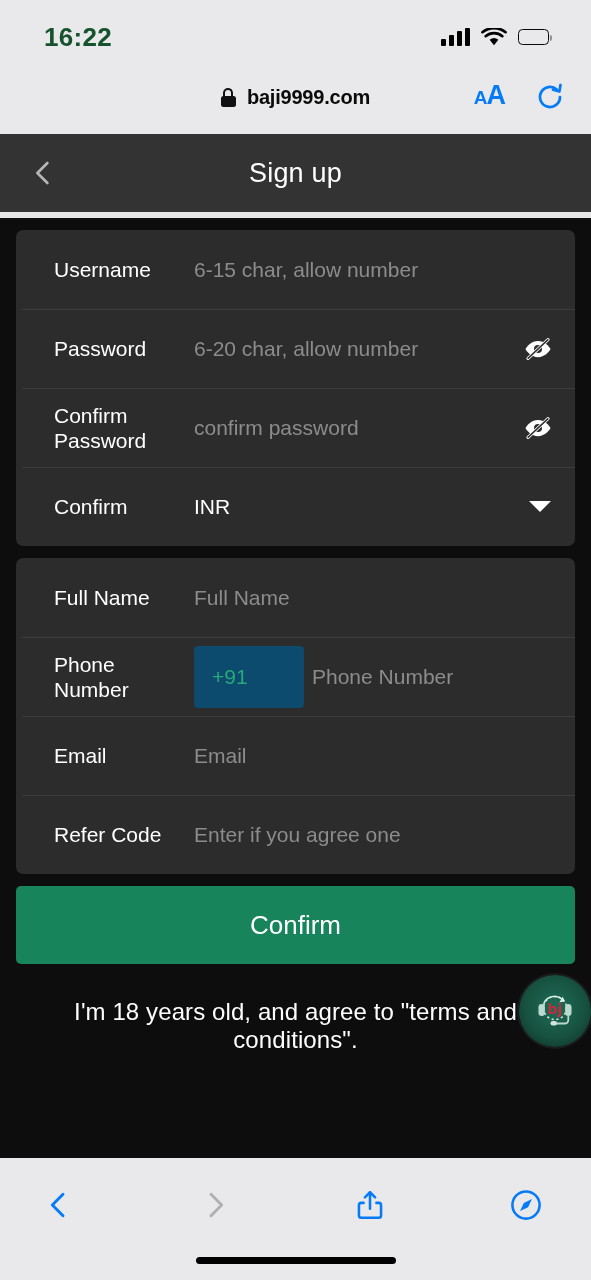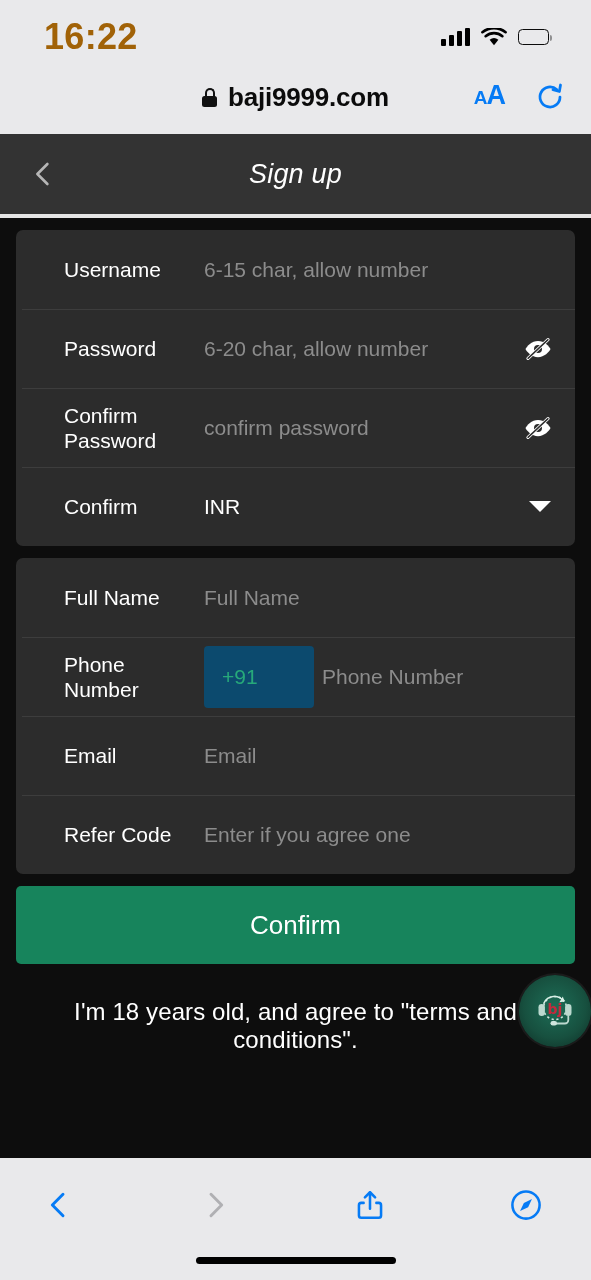--- a/index.html
+++ b/index.html
@@ -9,54 +9,54 @@
     font-family:"Liberation Sans","DejaVu Sans",sans-serif;
     -webkit-font-smoothing:antialiased;
     overflow:hidden;
   }
   .phone { width:591px; height:1280px; position:relative; display:flex; flex-direction:column; }
 
   
   .safari-top { background:#e9e9eb; height:134px; flex:0 0 auto; position:relative; }
   .statusbar { height:60px; display:flex; align-items:center; justify-content:space-between;
                padding:14px 42px 0 44px; }
-  .clock { font-size:36px; font-weight:600; color:#a16207; letter-spacing:.3px; }
+  .clock { font-size:26px; font-weight:600; color:#14532d; letter-spacing:.3px; }
   .status-icons { display:flex; align-items:center; gap:11px; }
   .sig { display:flex; align-items:flex-end; gap:3px; height:18px; }
   .sig i { width:5px; background:#000; border-radius:1px; display:block; }
   .sig i:nth-child(1){height:7px} .sig i:nth-child(2){height:11px}
   .sig i:nth-child(3){height:15px} .sig i:nth-child(4){height:18px}
   .batt { width:31px; height:16px; border:1.6px solid #000; border-radius:4.5px; position:relative;
           padding:2px; opacity:.95; }
   .batt::after { content:""; position:absolute; right:-4px; top:5px; width:2.5px; height:6px;
                  background:#000; opacity:.4; border-radius:0 2px 2px 0; }
   .batt-fill { height:100%; background:#000; border-radius:2px; }
 
   .urlbar { height:74px; display:flex; align-items:center; justify-content:center; position:relative;
             padding:0 28px; }
   .url-center { display:flex; align-items:center; gap:11px; }
   .lock-icon { width:15px; height:19px; position:relative; }
   .lock-icon .body { position:absolute; bottom:0; width:15px; height:11px; background:#111; border-radius:2.5px; }
   .lock-icon .shackle { position:absolute; top:0; left:2.6px; width:10px; height:10px;
                         border:2.4px solid #111; border-bottom:none; border-radius:5px 5px 0 0; }
-  .url-text { font-size:26px; font-weight:700; color:#0b0b0b; letter-spacing:-.2px; }
+  .url-text { font-size:20px; font-weight:700; color:#0b0b0b; letter-spacing:-.2px; }
   .url-right { position:absolute; right:26px; display:flex; align-items:flex-start; gap:30px; }
   .aa { color:#067bf5; font-weight:600; letter-spacing:-1px; line-height:1; }
   .aa .s { font-size:19px; } .aa .l { font-size:27px; }
 
   
   .app-header { background:#333333; height:84px; flex:0 0 auto; display:flex; align-items:center;
-                position:relative; border-bottom:4px solid #e5e5e5;font-style:italic; }
+                position:relative; border-bottom:6px solid #e5e5e5; }
   .back-chevron { position:absolute; left:28px; width:30px; height:30px; }
   .app-title { width:100%; text-align:center; color:#fff; font-size:27px; font-weight:400; letter-spacing:.2px; }
 
   
   .content { flex:1 1 auto; background:#0d0d0d; padding:12px 16px 0 16px; position:relative; overflow:hidden; }
   .card { background:#2c2c2c; border-radius:7px; overflow:hidden; margin-bottom:12px; }
-  .row { display:flex; align-items:center; height:79px; padding:0 22px 0 48px; position:relative; }
+  .row { display:flex; align-items:center; height:79px; padding:0 22px 0 38px; position:relative; }
   .row + .row::before { content:""; position:absolute; top:0; left:6px; right:0; height:1px; background:#3d3d3d; }
   .lbl { color:#fff; font-size:21px; line-height:25px; width:140px; flex:0 0 140px; }
   .lbl.two-line { white-space:pre-line; }
   .val { flex:1 1 auto; font-size:21px; color:#ffffff; min-width:0; }
   .val.ph { color:#8c8c8c; }
   .trail { flex:0 0 auto; display:flex; align-items:center; margin-left:10px; }
 
   
   .eye-off { width:30px; height:30px; position:relative; }
   

